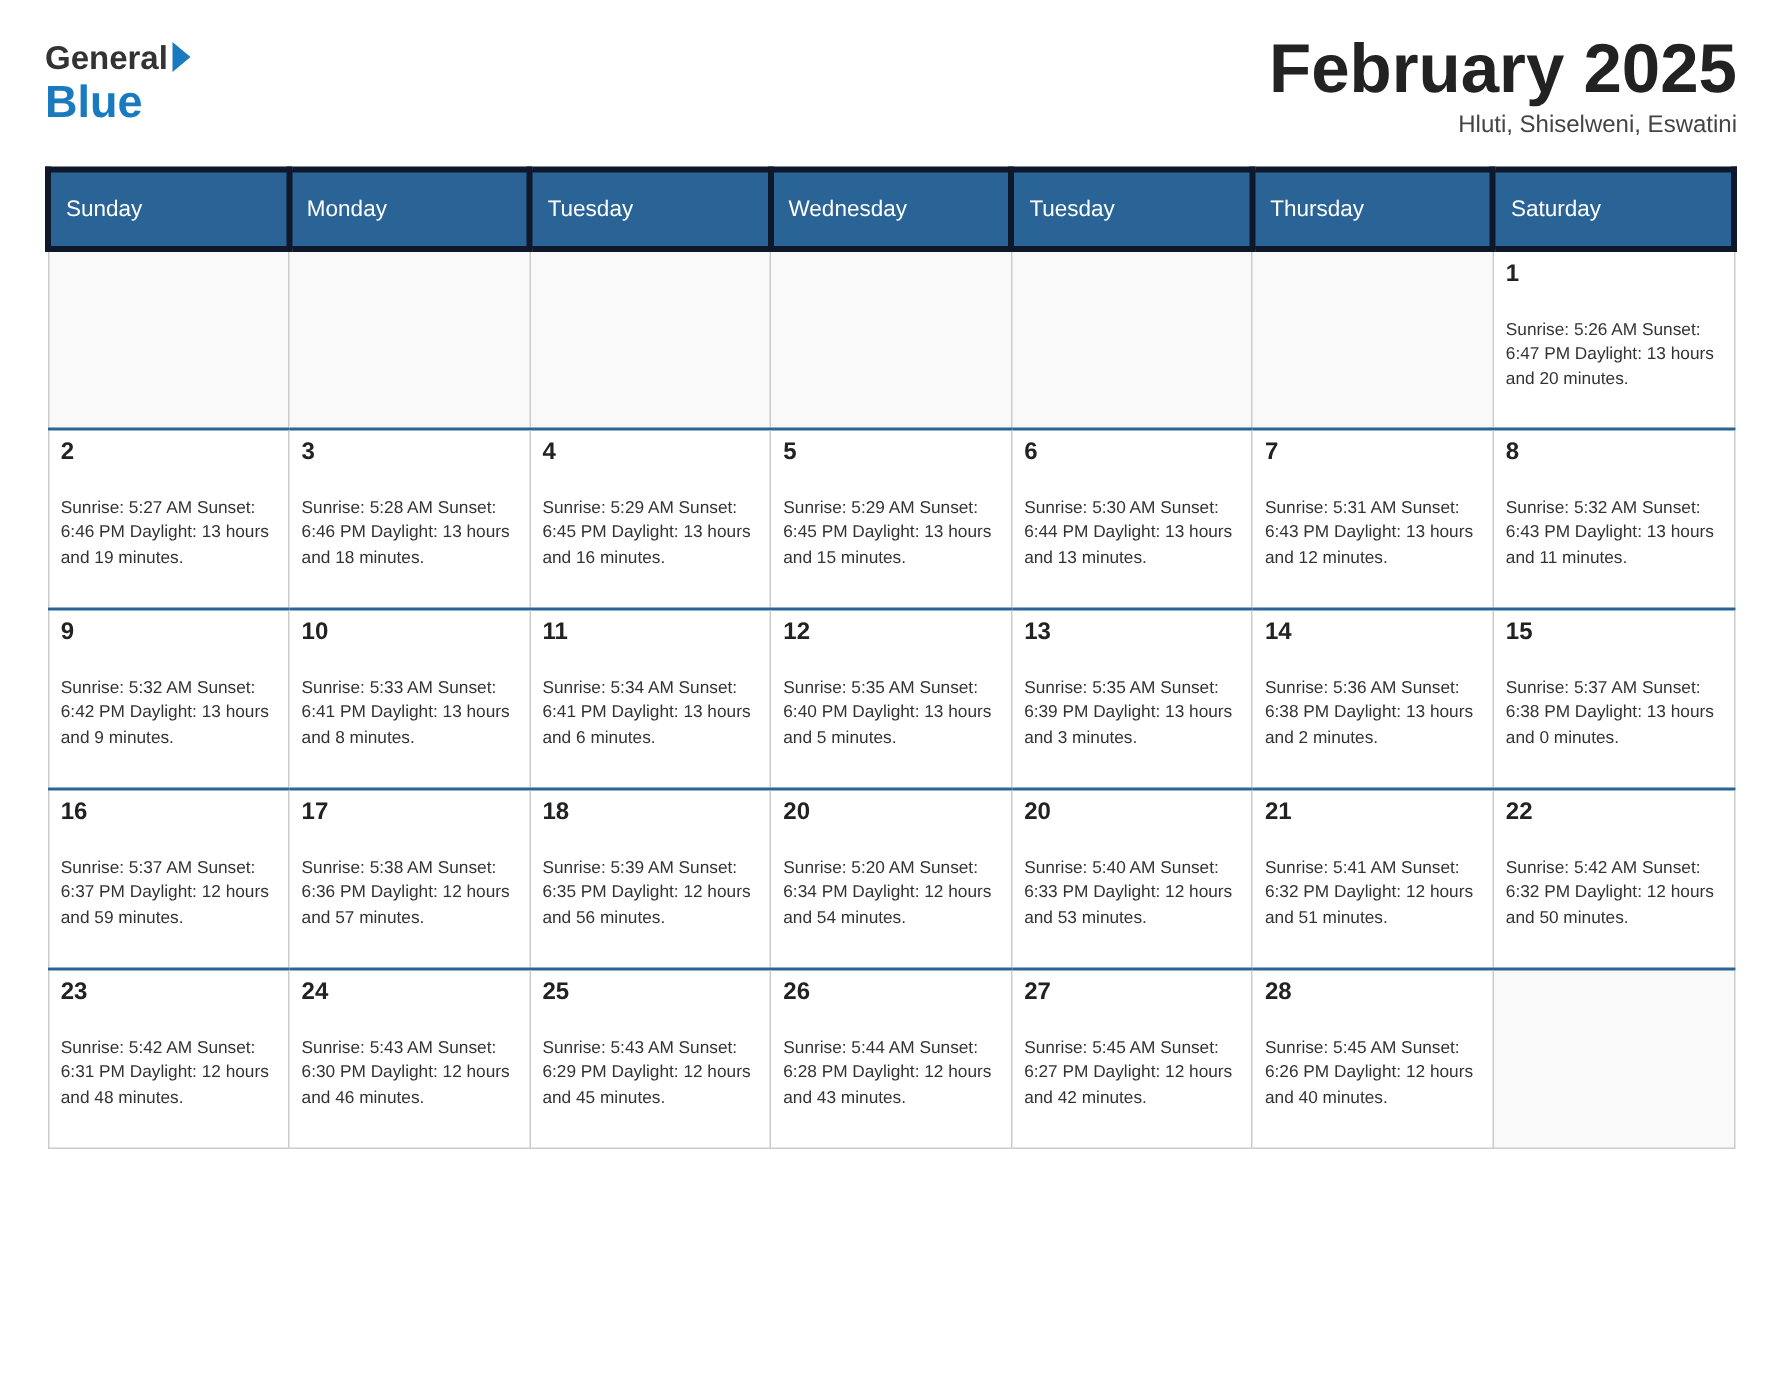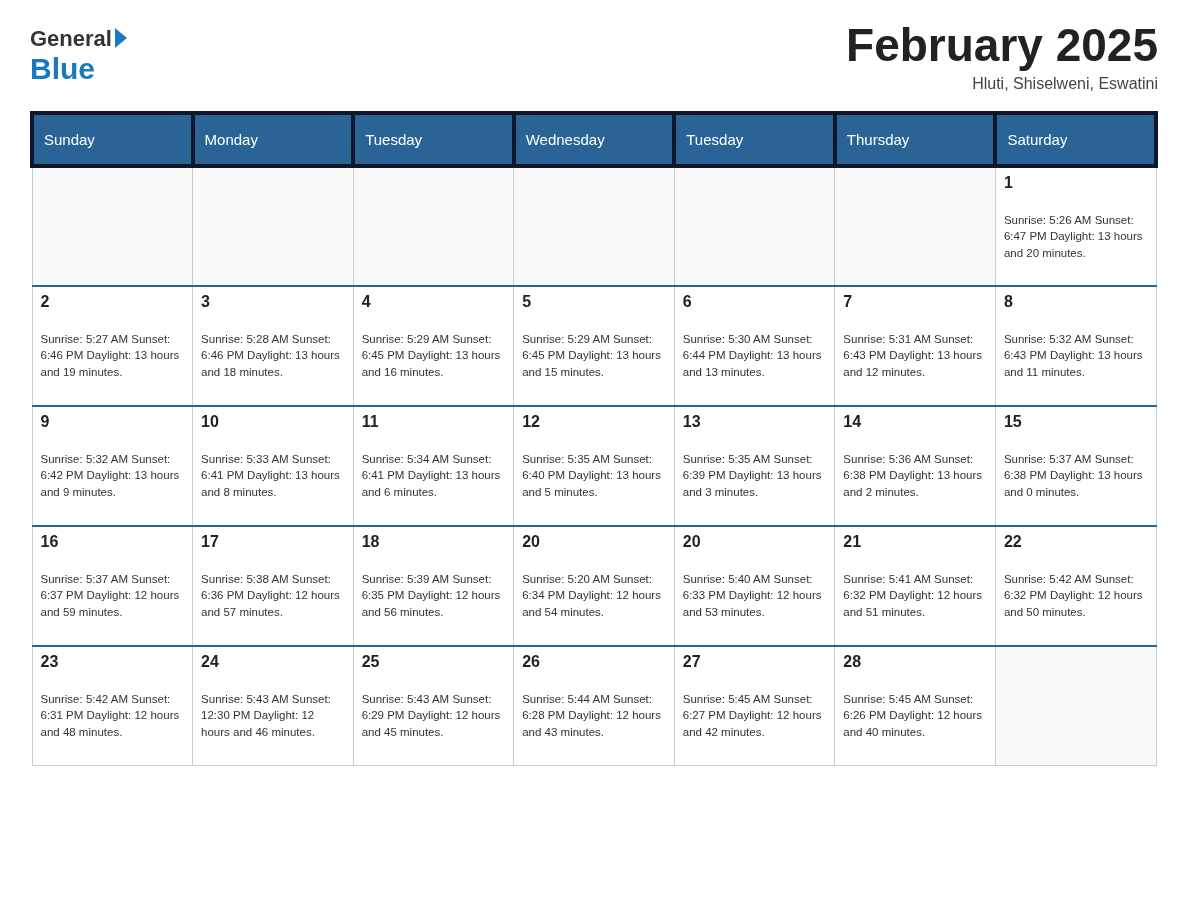--- a/index.html
+++ b/index.html
@@ -303,21 +303,21 @@
         <td>
           <span class="day-number">23</span>
           <div class="day-info">Sunrise: 5:42 AM
 Sunset: 6:31 PM
 Daylight: 12 hours
 and 48 minutes.</div>
         </td>
         <td>
           <span class="day-number">24</span>
           <div class="day-info">Sunrise: 5:43 AM
-Sunset: 12:30 PM
+Sunset: 6:30 PM
 Daylight: 12 hours
 and 46 minutes.</div>
         </td>
         <td>
           <span class="day-number">25</span>
           <div class="day-info">Sunrise: 5:43 AM
 Sunset: 6:29 PM
 Daylight: 12 hours
 and 45 minutes.</div>
         </td>

